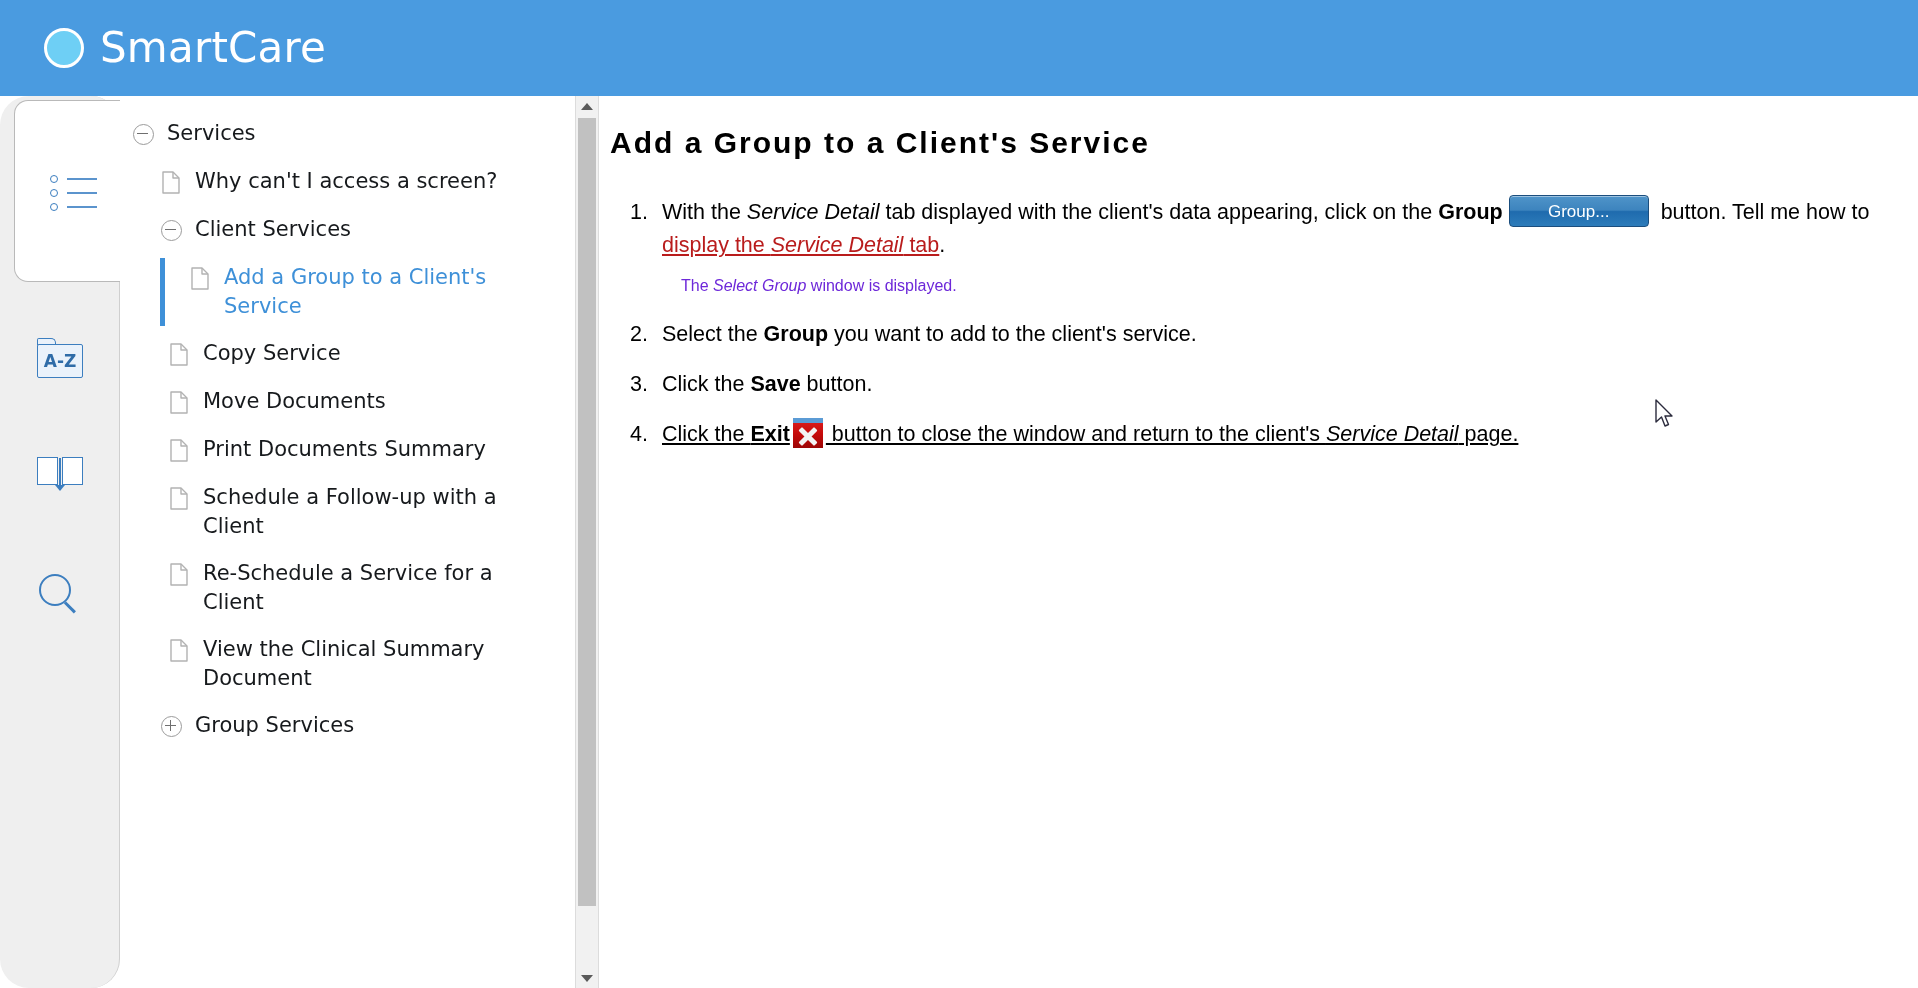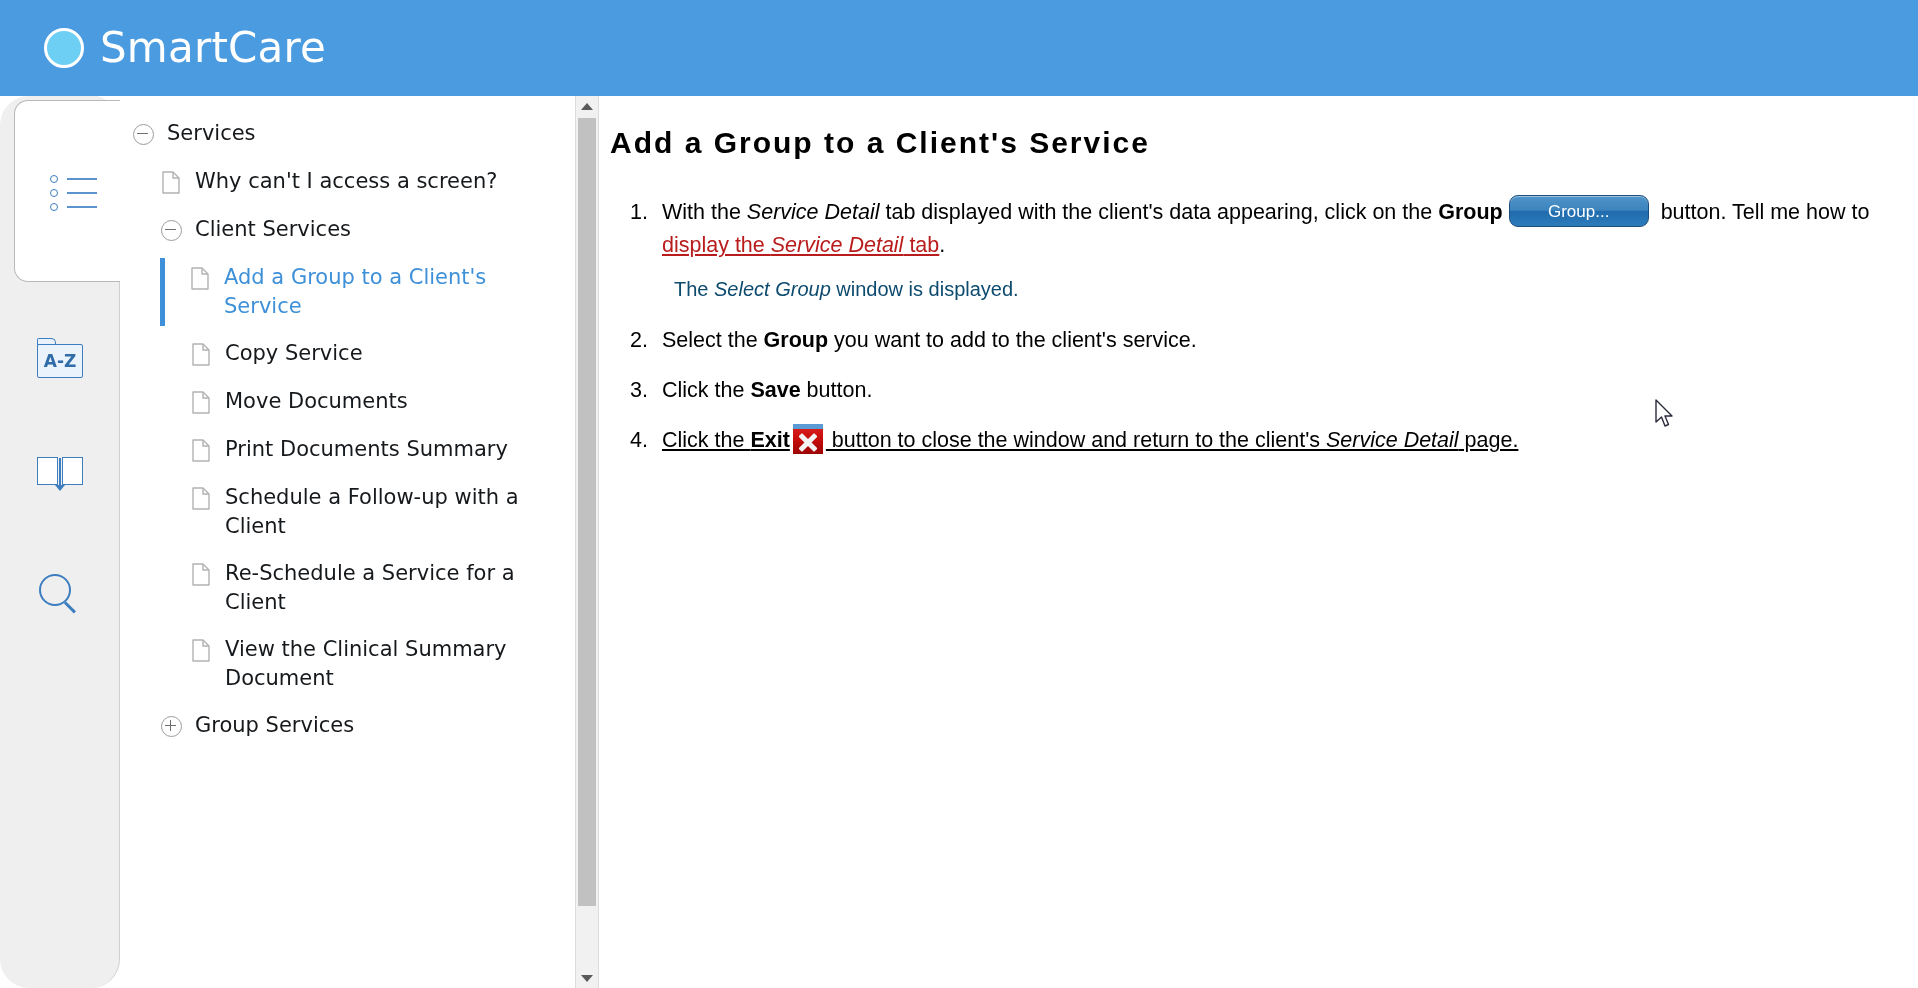--- a/index.html
+++ b/index.html
@@ -220,21 +220,21 @@
   }
   .tree-item .label {
     font-family: "DejaVu Sans", sans-serif;
     font-size: 21px;
     color: #16191c;
     line-height: 29px;
     padding-left: 11px;
   }
   .tree-item.level0 { padding-left: 10px; }
   .tree-item.level1 { padding-left: 38px; }
-  .tree-item.level2 { padding-left: 68px; }
+  .tree-item.level2 { padding-left: 46px; }
 
   .tree-item.selected .label { color: #3e90d8; }
   .tree-item.selected::before {
     content: "";
     position: absolute;
     left: 40px;
     top: 4px;
     bottom: 4px;
     width: 5px;
     background: #3e90d8;
@@ -341,42 +341,42 @@
     font-size: 21.5px;
     color: #000000;
     line-height: 1.5;
   }
   ol.steps > li {
     margin-bottom: 18px;
     padding-left: 8px;
   }
   ol.steps > li:last-child { margin-bottom: 8px; text-decoration: underline; }
   .note {
-    margin: 12px 0 20px 12px;
+    margin: 12px 0 20px 19px;
     font-family: "Liberation Sans", sans-serif;
-    font-size: 20px;
-    color: #0c4a6e;
+    font-size: 16px;
+    color: #6d28d9;
   }
   .it { font-style: italic; text-align: center; }
   .bd { font-weight: bold; }
   a.inline-link {
     color: #b91c1c;
     text-decoration: underline;
   }
 
   
   .group-btn {
     display: inline-block;
     vertical-align: middle;
     position: relative;
     top: -2px;
     margin: 0 6px;
     width: 140px;
     height: 32px;
-    border-radius: 9px;
+    border-radius: 4px;
     border: 1px solid #1b4e7e;
     background: linear-gradient(to bottom, #4f94c9 0%, #3d84be 47%, #1f6bae 52%, #2d7cba 100%);
     box-shadow: inset 0 1px 0 rgba(255,255,255,0.45);
     color: #ffffff;
     font-family: "Liberation Sans", sans-serif;
     font-size: 17px;
     line-height: 32px;
     text-align: center;
     box-sizing: border-box;
   }

